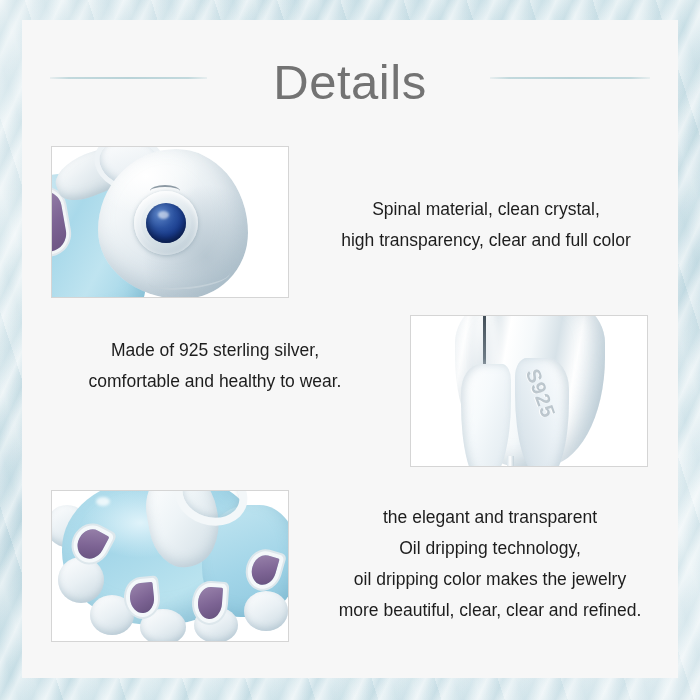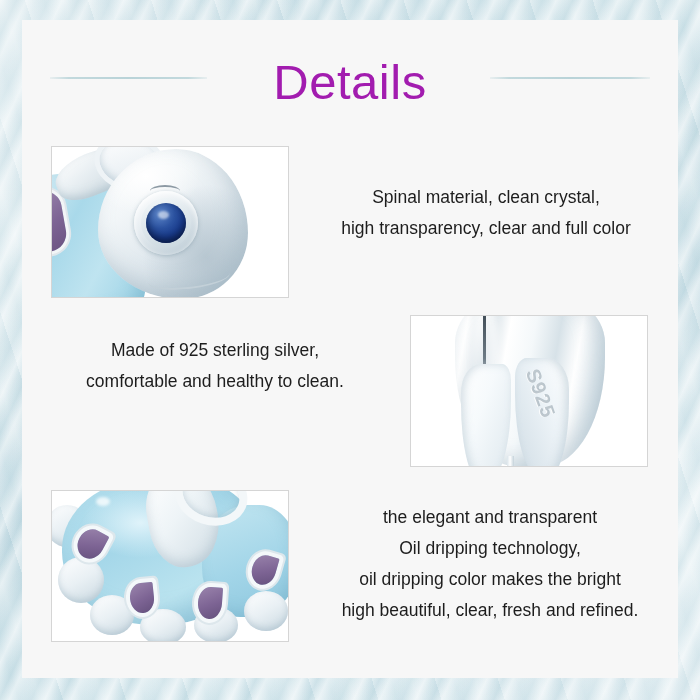--- a/index.html
+++ b/index.html
@@ -66,21 +66,21 @@
   }
   .title {
     position: absolute;
     left: 0;
     top: 34px;
     width: 656px;
     text-align: center;
     font-size: 49px;
     line-height: 56px;
     font-weight: 400;
-    color: #a21caf;
+    color: #737373;
     letter-spacing: 0.5px;
   }
   .rule {
     position: absolute;
     top: 57px;
     height: 2px;
     background: linear-gradient(90deg,
         rgba(190,214,218,0.25) 0%,
         #c2d9dd 12%,
         #b9d3d8 50%,
@@ -113,21 +113,21 @@
   .photo-right { left: 388px; }
 
   .textblock {
     position: absolute;
     font-size: 17.5px;
     line-height: 31px;
     color: #1d1d1d;
     text-align: center;
     white-space: nowrap;
   }
-  .text-right { left: 272px; width: 384px; top: 36px; text-align: center; }
+  .text-right { left: 272px; width: 384px; top: 48px; text-align: center; }
   .text-left  { left: 8px;   width: 370px; top: 20px; }
   .text-right3{ left: 280px; width: 376px; top: 12px; }
 
   
   .ph1 { position: absolute; inset: 0; background: #ffffff; }
   .ph1 .enamel-body {
     position: absolute;
     left: -16px; top: 24px;
     width: 104px; height: 150px;
     background: linear-gradient(125deg, #d9eef5 0%, #a9d9ea 35%, #bfe4f0 62%, #96cfe3 100%);
@@ -392,21 +392,21 @@
       <div class="textblock text-right">
         <div>Spinal material, clean crystal,</div>
         <div>high transparency, clear and full color</div>
       </div>
     </div>
 
     <div class="row row-2">
 
       <div class="textblock text-left">
         <div>Made of 925 sterling silver,</div>
-        <div>comfortable and healthy to clean.</div>
+        <div>comfortable and healthy to wear.</div>
       </div>
 
       <div class="photo photo-right">
         <div class="ph2">
           <div class="bell"></div>
           <div class="hl-gloss"></div>
           <div class="seam"></div>
           <div class="lobe-l"></div>
           <div class="lobe-r"></div>
           <div class="stem"></div>
@@ -433,19 +433,19 @@
           <div class="drop d2"></div>
           <div class="drop d3"></div>
           <div class="drop d4"></div>
           <div class="hl-dot"></div>
         </div>
       </div>
 
       <div class="textblock text-right3">
         <div>the elegant and transparent</div>
         <div>Oil dripping technology,</div>
-        <div>oil dripping color makes the bright</div>
-        <div>high beautiful, clear, fresh and refined.</div>
+        <div>oil dripping color makes the jewelry</div>
+        <div>more beautiful, clear, clear and refined.</div>
       </div>
     </div>
 
   </div>
 </div>
 
 </body></html>

